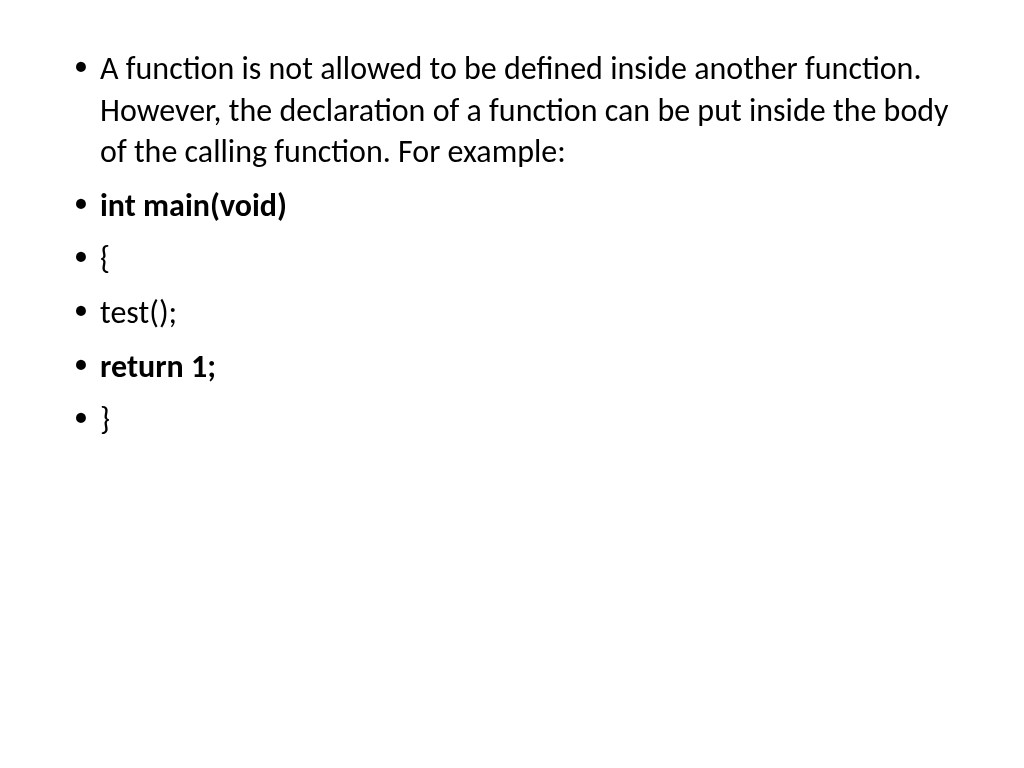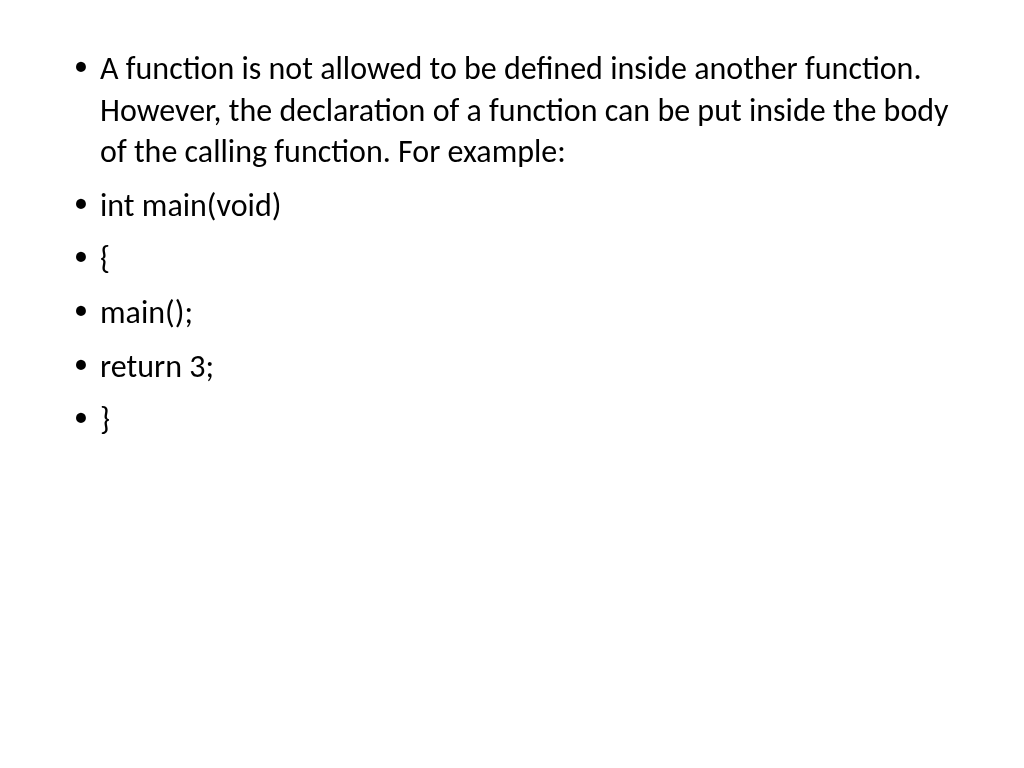--- a/index.html
+++ b/index.html
@@ -26,26 +26,26 @@
       margin-bottom: 12px;
     }
     li::before {
       content: "•";
       position: absolute;
       left: 4px;
       top: 0;
       font-size: 28px;
     }
     .bold {
-      font-weight: normal;
+      font-weight: bold;
     }
   </style>
 </head>
 <body>
 
 <ul>
   <li><span>A function is not allowed to be defined inside another function. However, the declaration of a function can be put inside the body of the calling function. For example:</span></li>
   <li><span class="bold">int main(void)</span></li>
   <li><span>{</span></li>
-  <li><span>main();</span></li>
-  <li><span class="bold">return 3;</span></li>
+  <li><span>test();</span></li>
+  <li><span class="bold">return 1;</span></li>
   <li><span>}</span></li>
 </ul>
 
 </body></html>

